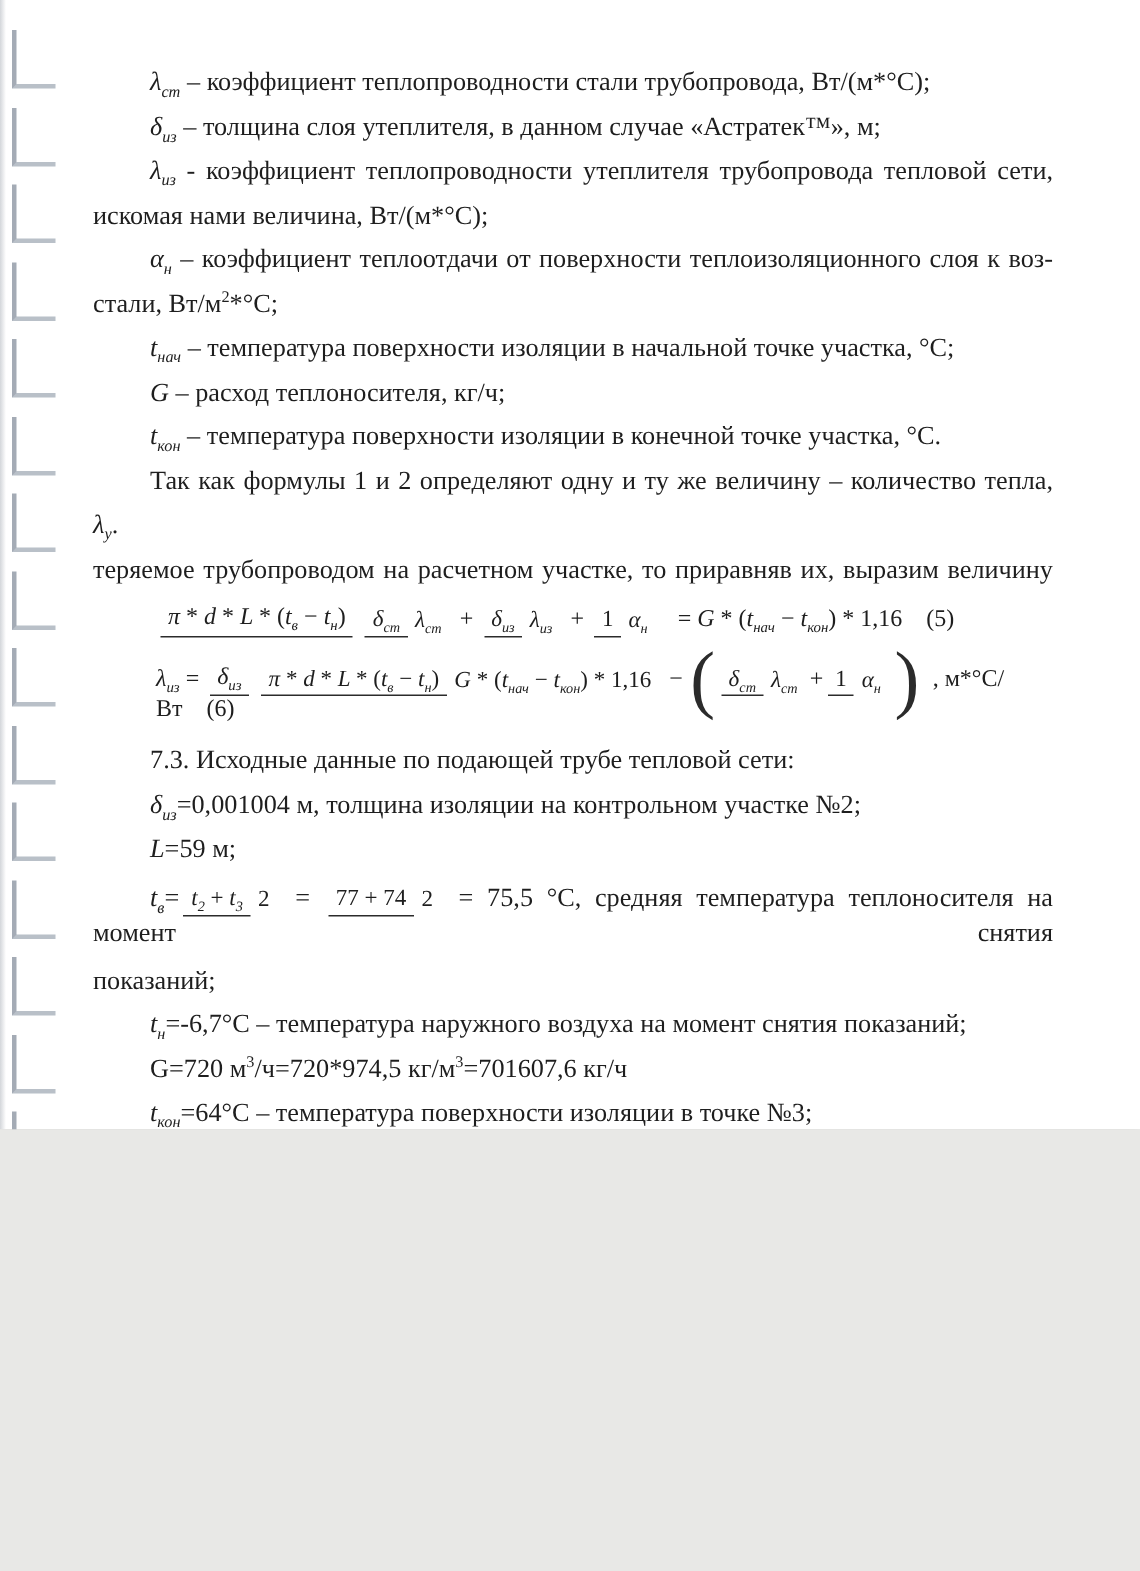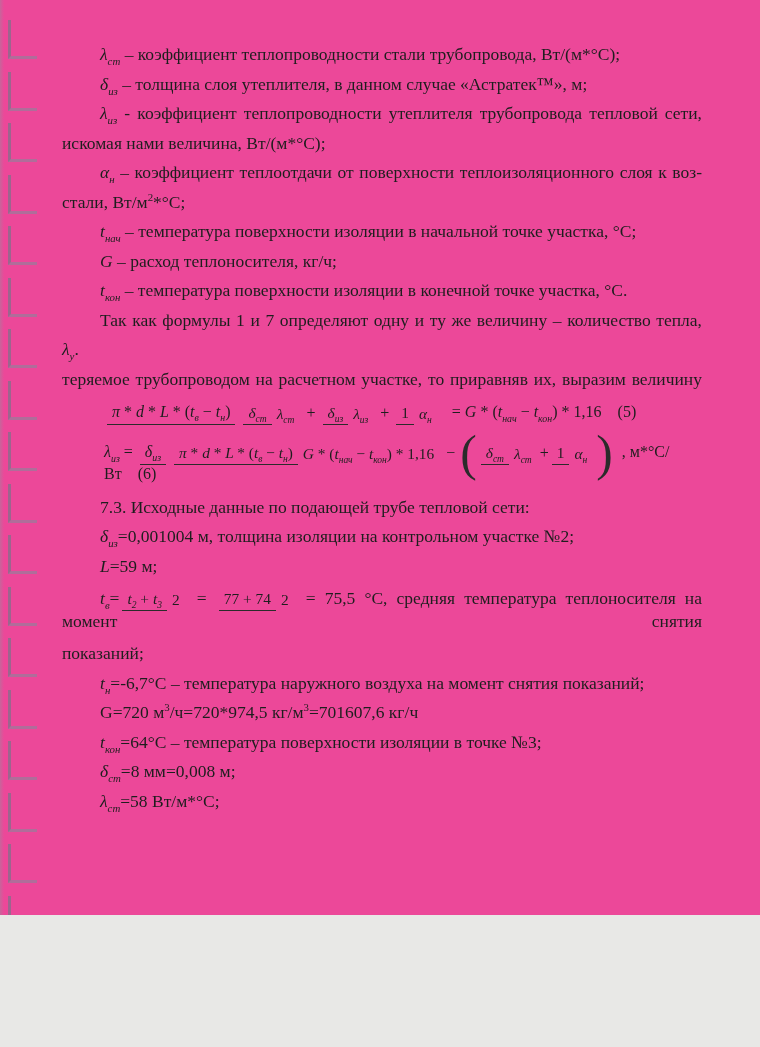--- a/index.html
+++ b/index.html
@@ -1,17 +1,17 @@
 <!DOCTYPE html>
 <html><head>
 <meta charset="utf-8">
 <style>
   html,body{margin:0;padding:0;}
   body{background:#e8e8e6;font-family:"Liberation Serif","DejaVu Serif",serif;}
-  .page{position:relative;width:760px;height:915px;background:#ec4899;overflow:hidden;
+  .page{position:relative;width:760px;height:753px;background:#ffffff;overflow:hidden;
         color:#1e1e1e;box-shadow:0 0 6px rgba(0,0,0,.2);}
   .page::before{content:"";position:absolute;left:0;top:0;bottom:0;width:4px;
         background:linear-gradient(to right,rgba(140,148,158,.38),rgba(140,148,158,0));z-index:2;}
   
   .bindmark{position:absolute;left:8px;width:26px;height:36px;
         border-left:3px solid rgba(108,120,136,.62);
         border-bottom:3px solid rgba(128,140,156,.55);
         filter:blur(.5px);z-index:1;}
   
   .content{position:absolute;left:62px;top:40px;width:640px;z-index:3;}
@@ -66,21 +66,21 @@
   <div class="content">
       <div class="line ind"><span class="it">λ</span><sub>ст</sub><span> – коэффициент теплопроводности стали трубопровода, Вт/(м*°С);</span></div>
       <div class="line ind"><span class="it">δ</span><sub>из</sub><span> – толщина слоя утеплителя, в данном случае «Астратек™», м;</span></div>
       <div class="line ind j"><span class="it">λ</span><sub>из</sub><span> - коэффициент теплопроводности утеплителя трубопровода тепловой сети,</span></div>
       <div class="line "><span>искомая нами величина, Вт/(м*°С);</span></div>
       <div class="line ind j"><span class="it">α</span><sub>н</sub><span> – коэффициент теплоотдачи от поверхности теплоизоляционного слоя к воз-</span></div>
       <div class="line "><span>стали, Вт/м</span><sup>2</sup><span>*°С;</span></div>
       <div class="line ind"><span class="it">t</span><sub>нач</sub><span> – температура поверхности изоляции в начальной точке участка, °С;</span></div>
       <div class="line ind"><span class="it">G</span><span> – расход теплоносителя, кг/ч;</span></div>
       <div class="line ind"><span class="it">t</span><sub>кон</sub><span> – температура поверхности изоляции в конечной точке участка, °С.</span></div>
-      <div class="line ind j"><span>Так как формулы 1 и 7 определяют одну и ту же величину – количество тепла,</span></div>
+      <div class="line ind j"><span>Так как формулы 1 и 2 определяют одну и ту же величину – количество тепла,</span></div>
       <div class="line "><span class="it">λ</span><sub>у</sub><span>.</span></div>
       <div class="line j"><span>теряемое трубопроводом на расчетном участке, то приравняв их, выразим величину</span></div>
       <div class="line fm"><span class="frac">
           <span class="num"><span class="it">π </span><span>* </span><span class="it">d </span><span>* </span><span class="it">L </span><span>* (</span><span class="it">t</span><sub>в</sub><span> − </span><span class="it">t</span><sub>н</sub><span>)</span></span>
           <span class="den"><span class="frac">
               <span class="num"><span class="it">δ</span><sub>ст</sub></span>
               <span class="den"><span class="it">λ</span><sub>ст</sub></span>
             </span><span> + </span><span class="frac">
               <span class="num"><span class="it">δ</span><sub>из</sub></span>
               <span class="den"><span class="it">λ</span><sub>из</sub></span>

